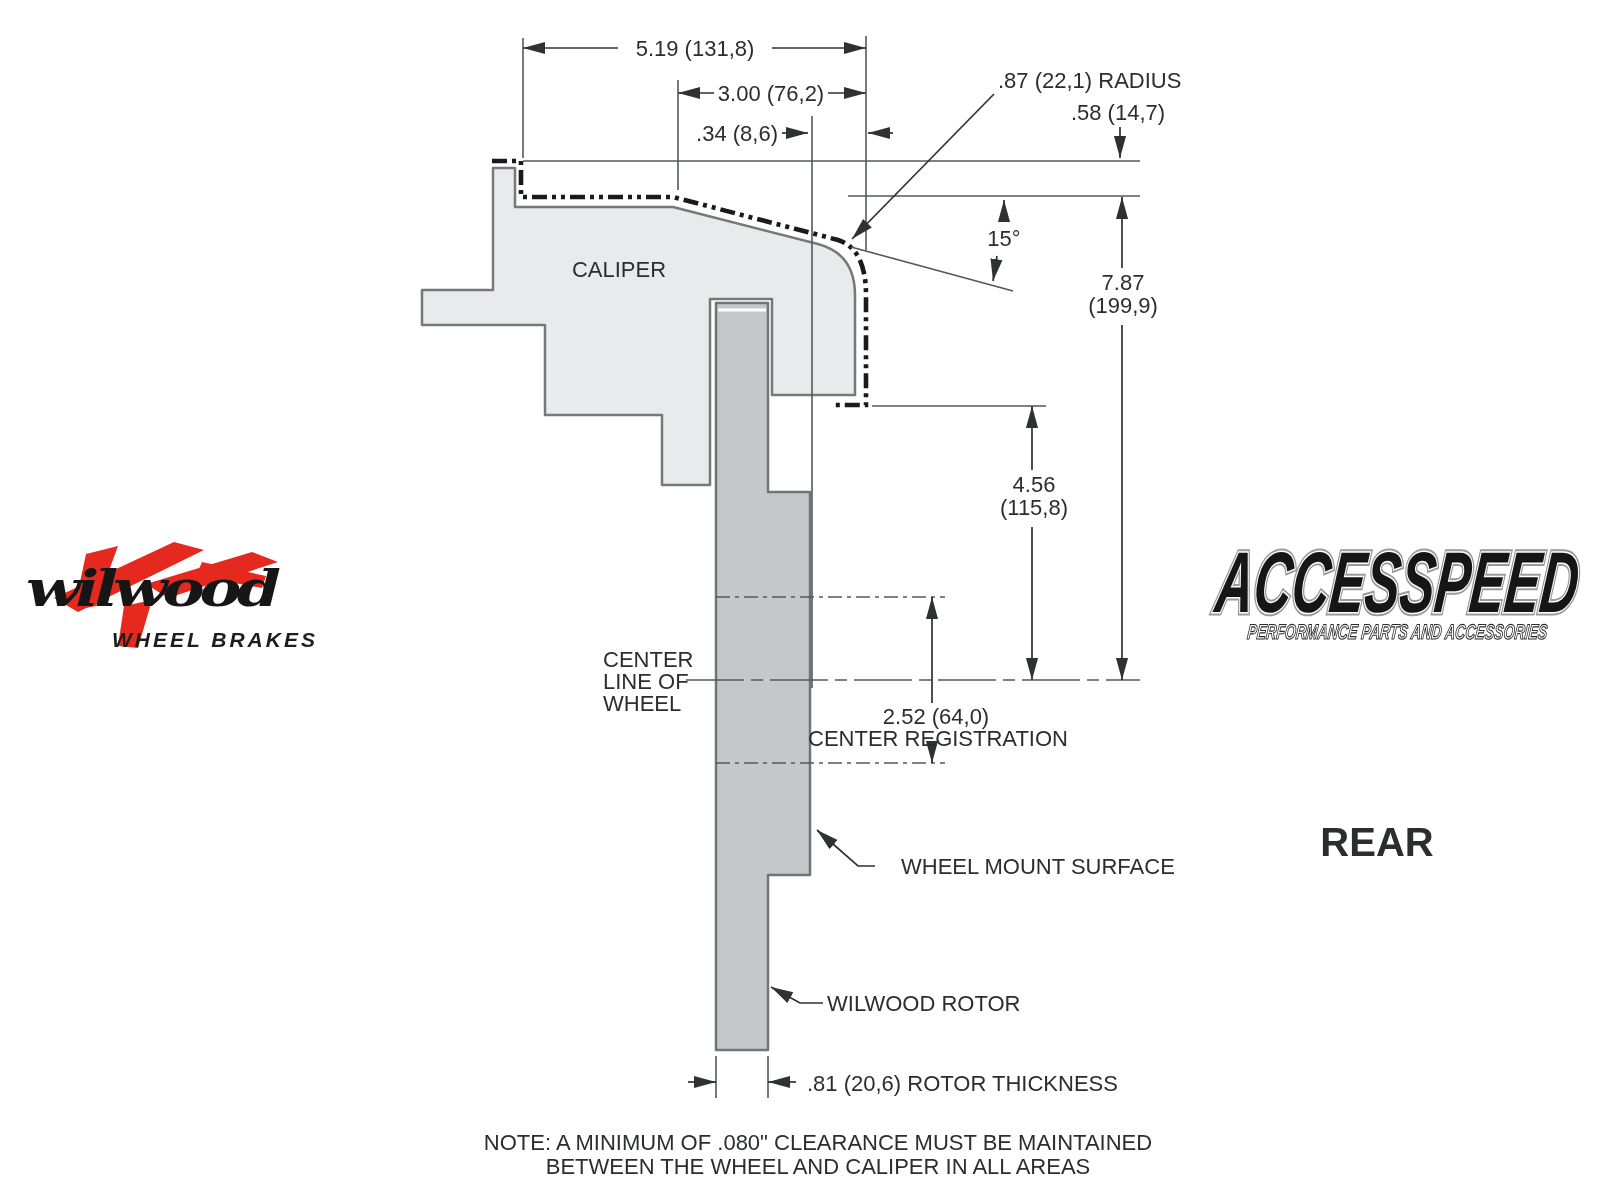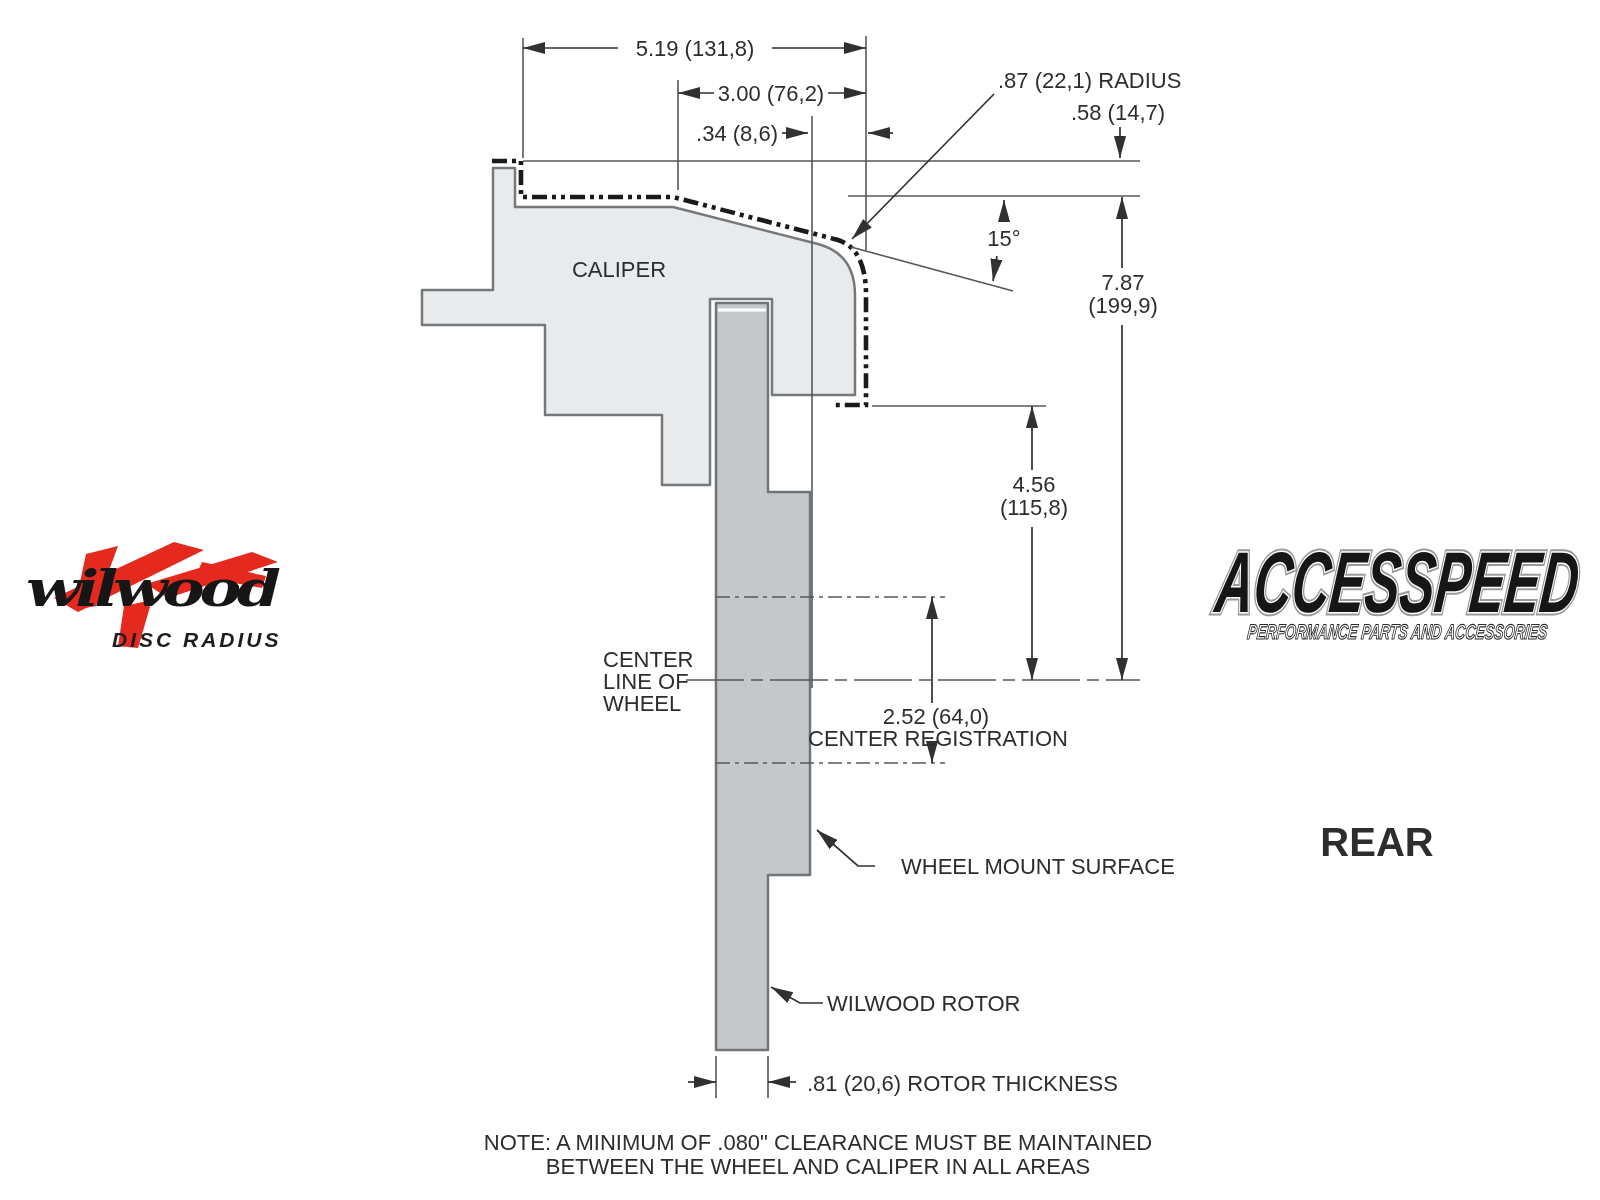--- a/index.html
+++ b/index.html
@@ -105,21 +105,21 @@
     <svg width="305" height="120" style="position:absolute;left:0;top:0">
       <g fill="#e5291e">
         <polygon points="28,62 148,6 178,14 52,76"></polygon>
         <polygon points="120,48 226,16 252,26 142,62"></polygon>
         <polygon points="60,18 92,10 70,70 48,74"></polygon>
         <polygon points="98,70 126,64 112,112 92,110"></polygon>
         <polygon points="176,26 240,40 236,52 170,40"></polygon>
       </g>
     </svg>
     <div class="wilwood-script">wilwood</div>
-    <div class="wilwood-tag">DISC RADIUS</div>
+    <div class="wilwood-tag">WHEEL BRAKES</div>
   </div>
 
   
   <svg width="400" height="120" style="position:absolute;left:1198px;top:532px">
     <g transform="skewX(-6)">
       <text x="205" y="80" text-anchor="middle" font-size="86" font-weight="bold" font-style="italic" textLength="362" lengthAdjust="spacingAndGlyphs" fill="none" stroke="#9a9a9a" stroke-width="7">ACCESSPEED</text>
       <text x="205" y="80" text-anchor="middle" font-size="86" font-weight="bold" font-style="italic" textLength="362" lengthAdjust="spacingAndGlyphs" fill="#161616" stroke="#ffffff" stroke-width="3" paint-order="stroke">ACCESSPEED</text>
       <text x="210" y="107" text-anchor="middle" font-size="21" font-weight="bold" font-style="italic" textLength="300" lengthAdjust="spacingAndGlyphs" fill="#ffffff" stroke="#2a2a2a" stroke-width="1.1">PERFORMANCE PARTS AND ACCESSORIES</text>
     </g>
   </svg>

